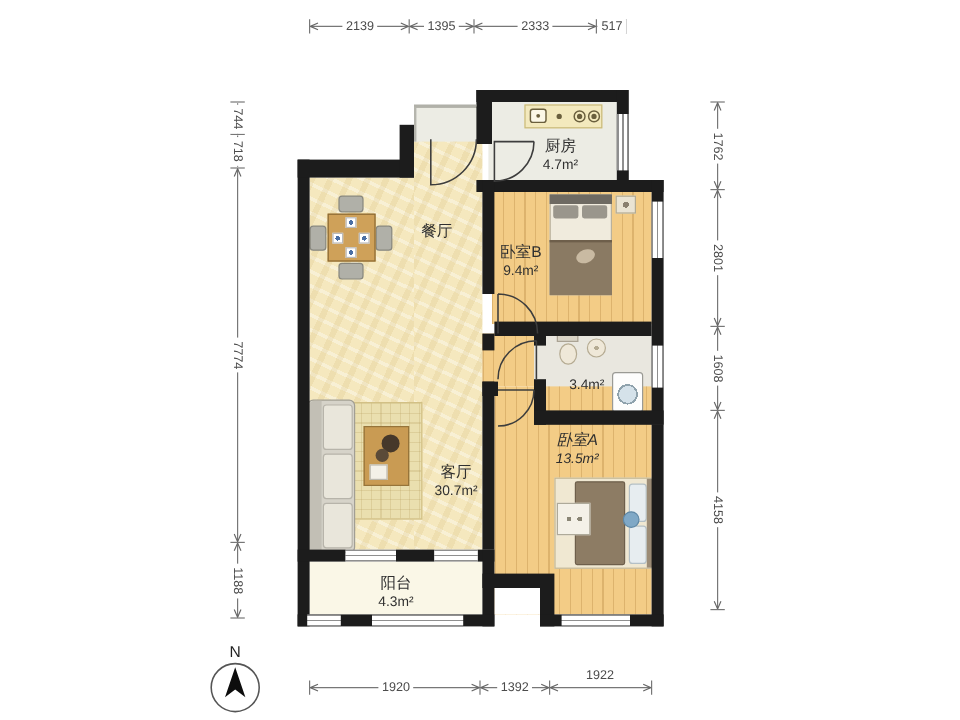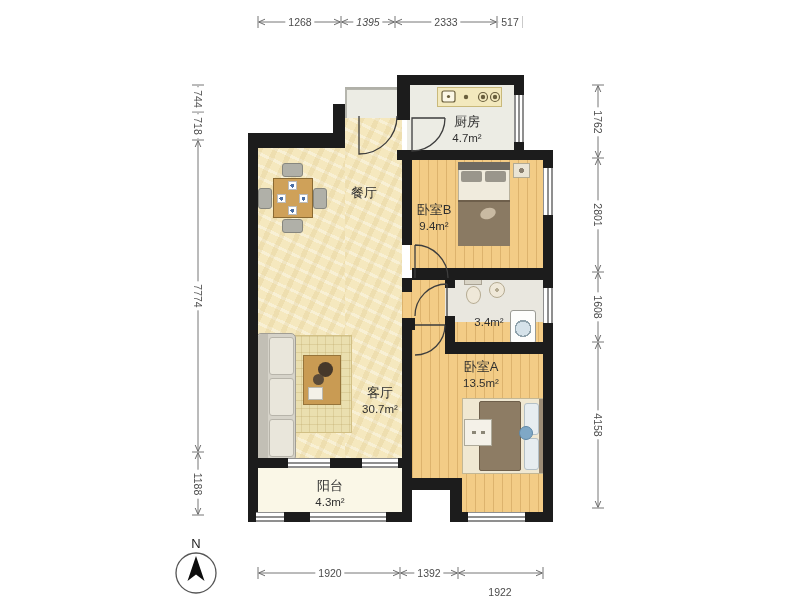--- a/index.html
+++ b/index.html
@@ -209,37 +209,37 @@
     <div class="rname">卧室B</div>
     <div class="rarea">9.4m²</div>
   </div>
   <div class="rlabel" style="left:489px;top:322px;text-align:right;">
     <div class="rarea">3.4m²</div>
   </div>
   <div class="rlabel" style="left:380px;top:401px;">
     <div class="rname">客厅</div>
     <div class="rarea">30.7m²</div>
   </div>
-  <div class="rlabel" style="left:481px;top:375px;">
+  <div class="rlabel" style="left:481px;top:375px;font-style:italic;">
     <div class="rname">卧室A</div>
     <div class="rarea">13.5m²</div>
   </div>
   <div class="rlabel" style="left:330px;top:494px;">
     <div class="rname">阳台</div>
     <div class="rarea">4.3m²</div>
   </div>
 
-  <div class="dim" style="left:300px;top:22px;">1268</div>
-  <div class="dim" style="left:368px;top:22px;font-style:italic;">1395</div>
+  <div class="dim" style="left:300px;top:22px;">2139</div>
+  <div class="dim" style="left:368px;top:22px;">1395</div>
   <div class="dim" style="left:446px;top:22px;">2333</div>
   <div class="dim" style="left:510px;top:22px;">517</div>
 
   <div class="dim" style="left:330px;top:573px;">1920</div>
   <div class="dim" style="left:429px;top:573px;">1392</div>
-  <div class="dim" style="left:500px;top:592px;">1922</div>
+  <div class="dim" style="left:500px;top:563px;">1922</div>
 
   <div class="dim vert" style="left:198px;top:99px;">744</div>
   <div class="dim vert" style="left:198px;top:126px;">718</div>
   <div class="dim vert" style="left:198px;top:296px;">7774</div>
   <div class="dim vert" style="left:198px;top:484px;">1188</div>
 
   <div class="dim vert" style="left:598px;top:122px;">1762</div>
   <div class="dim vert" style="left:598px;top:215px;">2801</div>
   <div class="dim vert" style="left:598px;top:307px;">1608</div>
   <div class="dim vert" style="left:598px;top:425px;">4158</div>

